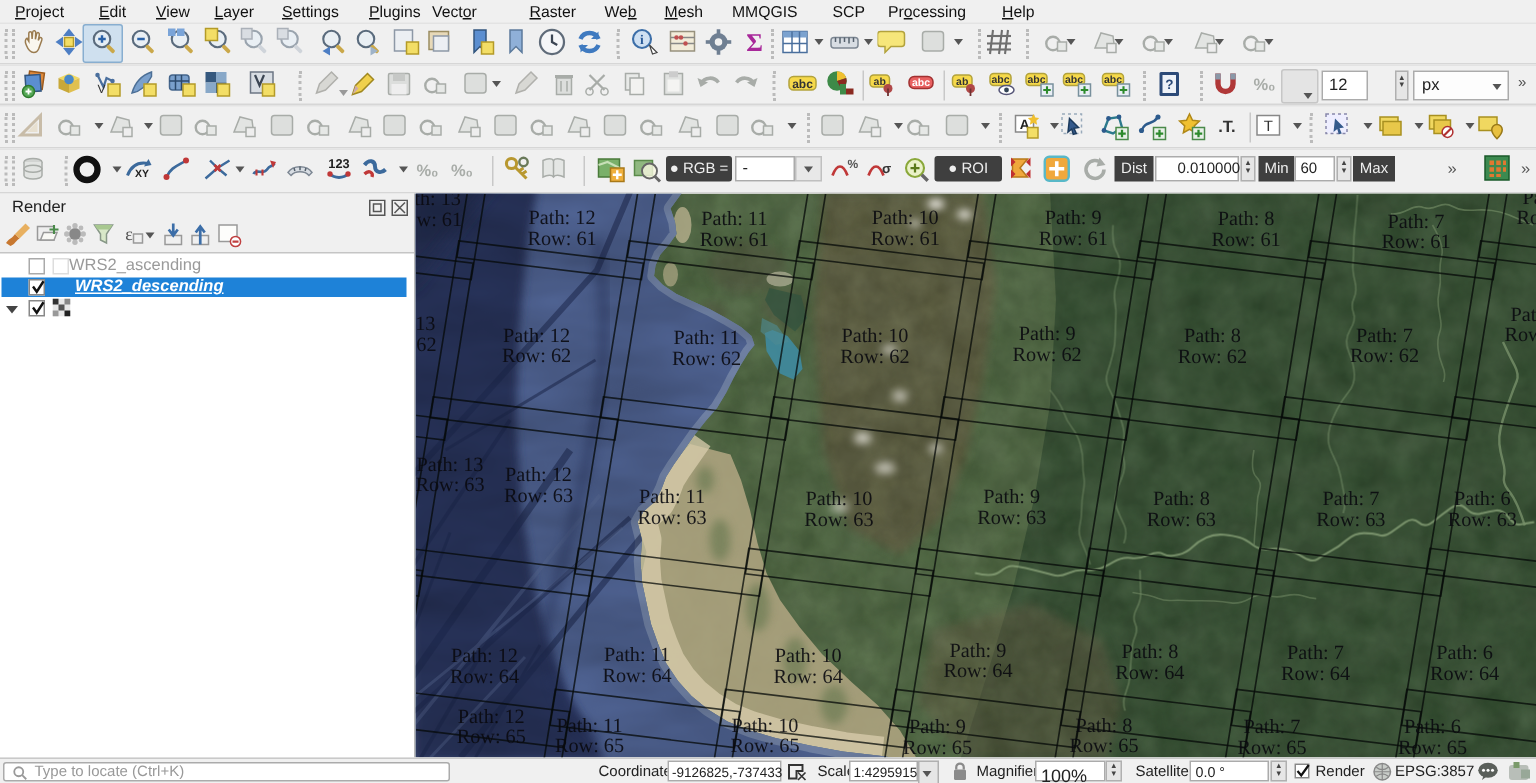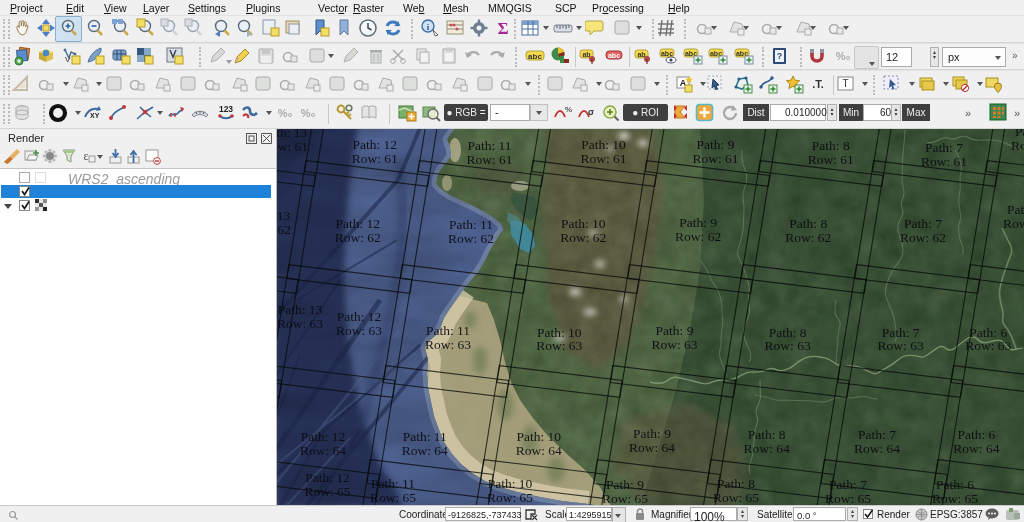--- a/index.html
+++ b/index.html
@@ -19,21 +19,21 @@
 .spin{position:absolute;width:11px;background:#e6e6e6;border:1px solid #b0b0b0;font-size:6px;line-height:5px;text-align:center;color:#444;padding-top:2px}
 </style></head><body>
 
 <div class="abs menubar">
 <span style="left:10px"><u>P</u>roject</span>
 <span style="left:66px"><u>E</u>dit</span>
 <span style="left:104px"><u>V</u>iew</span>
 <span style="left:143px"><u>L</u>ayer</span>
 <span style="left:188px"><u>S</u>ettings</span>
 <span style="left:246px"><u>P</u>lugins</span>
-<span style="left:318px">Vect<u>o</u>r</span>
+<span style="left:288px">Vect<u>o</u>r</span>
 <span style="left:353px"><u>R</u>aster</span>
 <span style="left:403px">We<u>b</u></span>
 <span style="left:443px"><u>M</u>esh</span>
 <span style="left:488px">MMQGIS</span>
 <span style="left:555px">SCP</span>
 <span style="left:592px">Pr<u>o</u>cessing</span>
 <span style="left:668px"><u>H</u>elp</span>
 </div>
 <div class="abs tb" style="top:15px;height:28px"></div>
 <div class="abs tb" style="top:43px;height:27px"></div>
@@ -674,21 +674,21 @@
     <path d="M9.5 4.5 V14.5 M4.5 9.5 H14.5" stroke="#fff" stroke-width="2.4"></path>
   </svg>
 <svg class="abs" style="left:720px;top:103px" width="20" height="20">
     <path d="M14.5 6 A6 6 0 1 0 16 10" fill="none" stroke="#a8aca8" stroke-width="2.4"></path>
     <path d="M13 2 L17 7 L11 8 Z" fill="#a8aca8"></path>
   </svg>
 <div class="badge" style="left:743px;top:104px;width:26px;height:17px;line-height:17px">Dist</div>
 <div class="sfield" style="left:770px;top:104px;width:56px;height:17px;padding:2px 14px;font-size:10px">0.010000</div>
 <div class="spin" style="left:827px;top:104px;width:10px;height:17px">▴<br>▾</div>
 <div class="badge" style="left:839px;top:104px;width:24px;height:17px;line-height:17px">Min</div>
-<div class="sfield" style="left:863px;top:104px;width:27px;height:17px;padding:2px 16px;font-size:10px">60</div>
+<div class="sfield" style="left:863px;top:104px;width:27px;height:17px;padding:2px 3px;font-size:10px">60</div>
 <div class="spin" style="left:891px;top:104px;width:10px;height:17px">▴<br>▾</div>
 <div class="badge" style="left:902px;top:104px;width:28px;height:17px;line-height:17px">Max</div>
 <div class="abs" style="left:965px;top:107px;font-size:11px;color:#555">»</div>
 <svg class="abs" style="left:989px;top:103px" width="20" height="20">
     <rect x="1" y="1" width="16" height="16" fill="#3c8a50" stroke="#1a5a2a"></rect>
     <g fill="#e07830">
       <rect x="4" y="4" width="3" height="3"></rect>
       <rect x="8.5" y="4" width="3" height="3"></rect>
       <rect x="4" y="8.5" width="3" height="3"></rect>
       <rect x="8.5" y="8.5" width="3" height="3"></rect>
@@ -746,26 +746,27 @@
       <path d="M8.5 16 V4 M5.5 8 L8.5 4 L11.5 8" fill="none" stroke="#3c6ea8" stroke-width="1.8"></path>
     </svg>
 <svg class="abs" style="left:143px;top:18px" width="20" height="20">
       <rect x="3" y="3" width="12" height="11" fill="#fdfdfb" stroke="#999"></rect>
       <circle cx="14" cy="14" r="3.4" fill="#fff" stroke="#c04040"></circle>
       <line x1="12" y1="14" x2="16" y2="14" stroke="#c04040" stroke-width="1.5"></line>
     </svg>
 <div class="plist">
 <div class="abs" style="left:19px;top:3px;width:11px;height:11px;background:#fff;border:1px solid #aaa"></div>
 <div class="abs" style="left:35px;top:3px;width:11px;height:11px;background:#fff;border:1px solid #ddd"></div>
-<div class="abs" style="left:68px;top:2px;width:220px;font-size:14px;font-style:italic;color:#9a9a9a">WRS2_ascending</div>
+<div class="abs" style="left:46px;top:2px;width:220px;font-size:11px;color:#9a9a9a">WRS2_ascending</div>
 <div class="abs" style="left:1px;top:16px;width:270px;height:13px;background:#1e82d8"></div>
 <div class="abs" style="left:19px;top:17px;width:11px;height:11px;background:#fff;border:1px solid #888"></div>
 <svg class="abs" style="left:19px;top:16px" width="13" height="13">
         <path d="M3 6 L5.5 9.5 L10 2.5" fill="none" stroke="#111" stroke-width="1.6"></path>
       </svg>
+<div class="abs" style="left:50px;top:16px;width:220px;font-size:11px;font-style:italic;font-weight:bold;color:#fff;text-decoration:underline">WRS2_descending</div>
 <svg class="abs" style="left:3px;top:32px" width="10" height="10">
         <path d="M1 3 L5 8 L9 3 Z" fill="#444"></path>
       </svg>
 <div class="abs" style="left:19px;top:31px;width:11px;height:11px;background:#fff;border:1px solid #888"></div>
 <svg class="abs" style="left:19px;top:30px" width="13" height="13">
         <path d="M3 6 L5.5 9.5 L10 2.5" fill="none" stroke="#111" stroke-width="1.6"></path>
       </svg>
 <svg class="abs" style="left:35px;top:30px" width="12" height="12">
         <rect width="12" height="12" fill="#e8e8e8"></rect>
         <rect x="0" y="0" width="4" height="4" fill="#333"></rect>
@@ -971,20 +972,21 @@
 <text x="116.0" y="358.8" text-anchor="middle" font-family="Liberation Serif,serif" font-size="13.5" fill="#0a0a10" fill-opacity="0.9"><tspan x="116.0" dy="0">Path: 11</tspan><tspan x="116.0" dy="13.8">Row: 65</tspan></text>
 <text x="233.0" y="358.8" text-anchor="middle" font-family="Liberation Serif,serif" font-size="13.5" fill="#0a0a10" fill-opacity="0.9"><tspan x="233.0" dy="0">Path: 10</tspan><tspan x="233.0" dy="13.8">Row: 65</tspan></text>
 <text x="348.0" y="359.8" text-anchor="middle" font-family="Liberation Serif,serif" font-size="13.5" fill="#0a0a10" fill-opacity="0.9"><tspan x="348.0" dy="0">Path: 9</tspan><tspan x="348.0" dy="13.8">Row: 65</tspan></text>
 <text x="459.0" y="358.8" text-anchor="middle" font-family="Liberation Serif,serif" font-size="13.5" fill="#0a0a10" fill-opacity="0.9"><tspan x="459.0" dy="0">Path: 8</tspan><tspan x="459.0" dy="13.8">Row: 65</tspan></text>
 <text x="571.0" y="359.8" text-anchor="middle" font-family="Liberation Serif,serif" font-size="13.5" fill="#0a0a10" fill-opacity="0.9"><tspan x="571.0" dy="0">Path: 7</tspan><tspan x="571.0" dy="13.8">Row: 65</tspan></text>
 <text x="678.0" y="359.8" text-anchor="middle" font-family="Liberation Serif,serif" font-size="13.5" fill="#0a0a10" fill-opacity="0.9"><tspan x="678.0" dy="0">Path: 6</tspan><tspan x="678.0" dy="13.8">Row: 65</tspan></text>
 </g>
 </svg>
 </div>
 <div class="abs statusbar">
+<div class="sfield" style="left:2px;top:2px;width:298px;height:13px;border-radius:2px;color:#999;padding-left:20px;font-size:10px;line-height:12px">Type to locate (Ctrl+K)</div>
 <svg class="abs" style="left:8px;top:4px" width="11" height="11">
       <circle cx="4.5" cy="4.5" r="3" fill="none" stroke="#999" stroke-width="1.2"></circle>
       <line x1="6.8" y1="6.8" x2="9.5" y2="9.5" stroke="#999" stroke-width="1.2"></line>
     </svg>
 <div class="abs" style="left:399px;top:3px">Coordinate</div>
 <div class="sfield" style="left:445px;top:1px;width:76px;height:14px;padding:1.5px 2px;font-size:9px">-9126825,-737433</div>
 <svg class="abs" style="left:524px;top:2px" width="14" height="13">
       <path d="M2 2 h9 v4 h-4 v5 h-5 Z" fill="none" stroke="#333" stroke-width="1.3"></path>
       <path d="M8 7 l5 5 M13 7 l-5 5" stroke="#333" stroke-width="1.1"></path>
     </svg>

